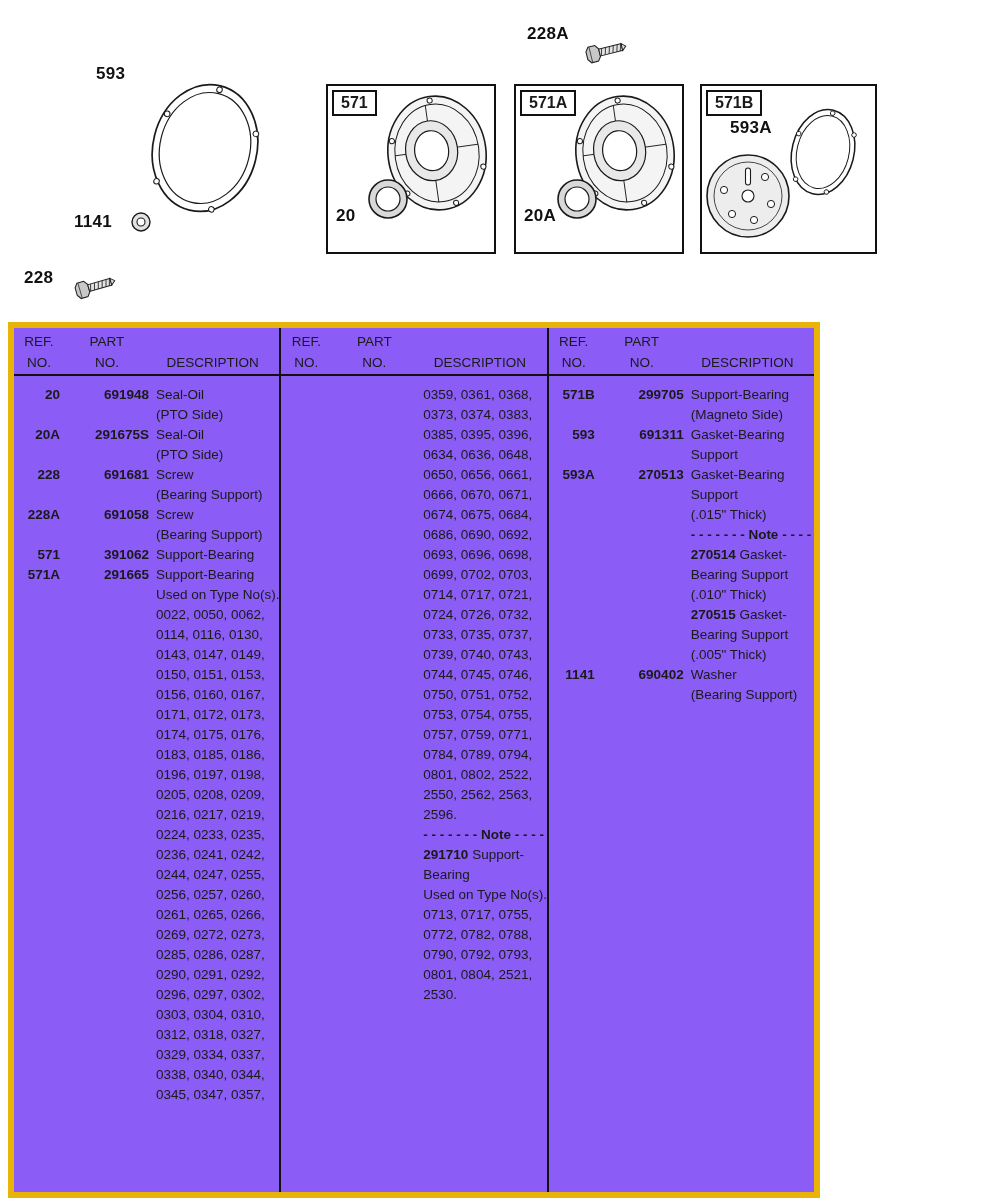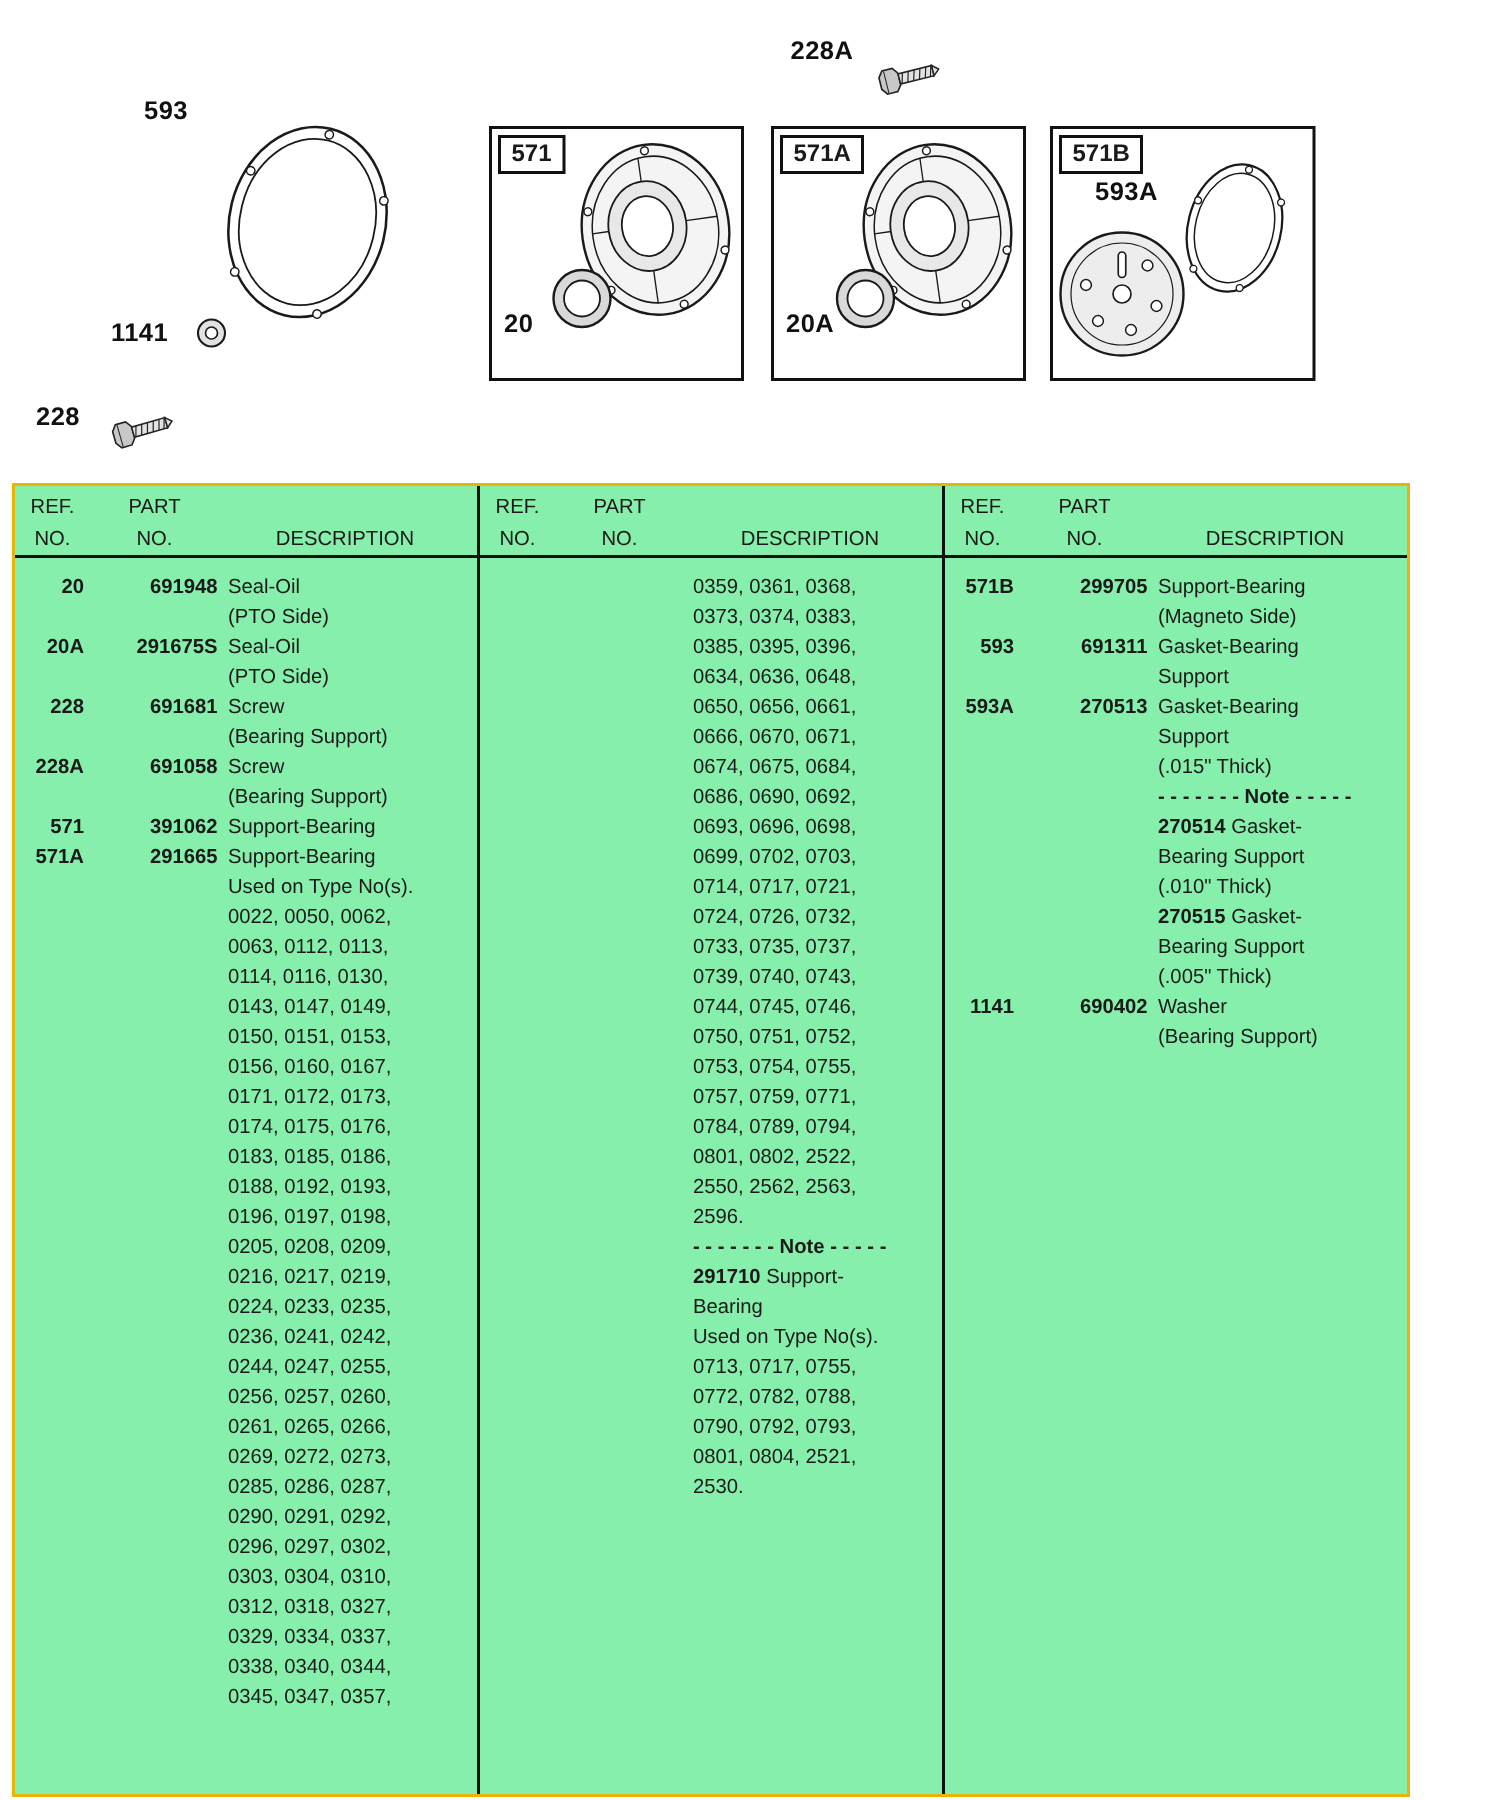--- a/index.html
+++ b/index.html
@@ -33,24 +33,24 @@
     padding: 0 7px;
     font-weight: bold;
     font-size: 16px;
     line-height: 22px;
     background: #fff;
     z-index: 2;
   }
   .ptable {
     position: absolute;
     left: 8px; top: 322px;
-    width: 932px; height: 876px;
-    border: 2px solid #eab308;
+    width: 812px; height: 876px;
+    border: 6px solid #eab308;
     display: flex;
-    background: #86efac;
+    background: #8b5cf6;
   }
   .tcol { flex: 1; display: flex; flex-direction: column; min-width: 0; }
   .tcol + .tcol { border-left: 2px solid #111; }
   .thead {
     height: 48px;
     border-bottom: 2px solid #111;
     display: grid;
     grid-template-columns: 42px 84px 1fr;
     column-gap: 5px;
     padding: 6px 8px 4px 4px;
@@ -244,25 +244,20 @@
           <span class="cell desc">Used on Type No(s).</span>
         </div>
         <div class="trow">
           <span class="cell ref"></span>
           <span class="cell part"></span>
           <span class="cell desc">0022, 0050, 0062,</span>
         </div>
         <div class="trow">
           <span class="cell ref"></span>
           <span class="cell part"></span>
-          <span class="cell desc">0063, 0112, 0113,</span>
-        </div>
-        <div class="trow">
-          <span class="cell ref"></span>
-          <span class="cell part"></span>
           <span class="cell desc">0114, 0116, 0130,</span>
         </div>
         <div class="trow">
           <span class="cell ref"></span>
           <span class="cell part"></span>
           <span class="cell desc">0143, 0147, 0149,</span>
         </div>
         <div class="trow">
           <span class="cell ref"></span>
           <span class="cell part"></span>
@@ -280,25 +275,20 @@
         </div>
         <div class="trow">
           <span class="cell ref"></span>
           <span class="cell part"></span>
           <span class="cell desc">0174, 0175, 0176,</span>
         </div>
         <div class="trow">
           <span class="cell ref"></span>
           <span class="cell part"></span>
           <span class="cell desc">0183, 0185, 0186,</span>
-        </div>
-        <div class="trow">
-          <span class="cell ref"></span>
-          <span class="cell part"></span>
-          <span class="cell desc">0188, 0192, 0193,</span>
         </div>
         <div class="trow">
           <span class="cell ref"></span>
           <span class="cell part"></span>
           <span class="cell desc">0196, 0197, 0198,</span>
         </div>
         <div class="trow">
           <span class="cell ref"></span>
           <span class="cell part"></span>
           <span class="cell desc">0205, 0208, 0209,</span>

